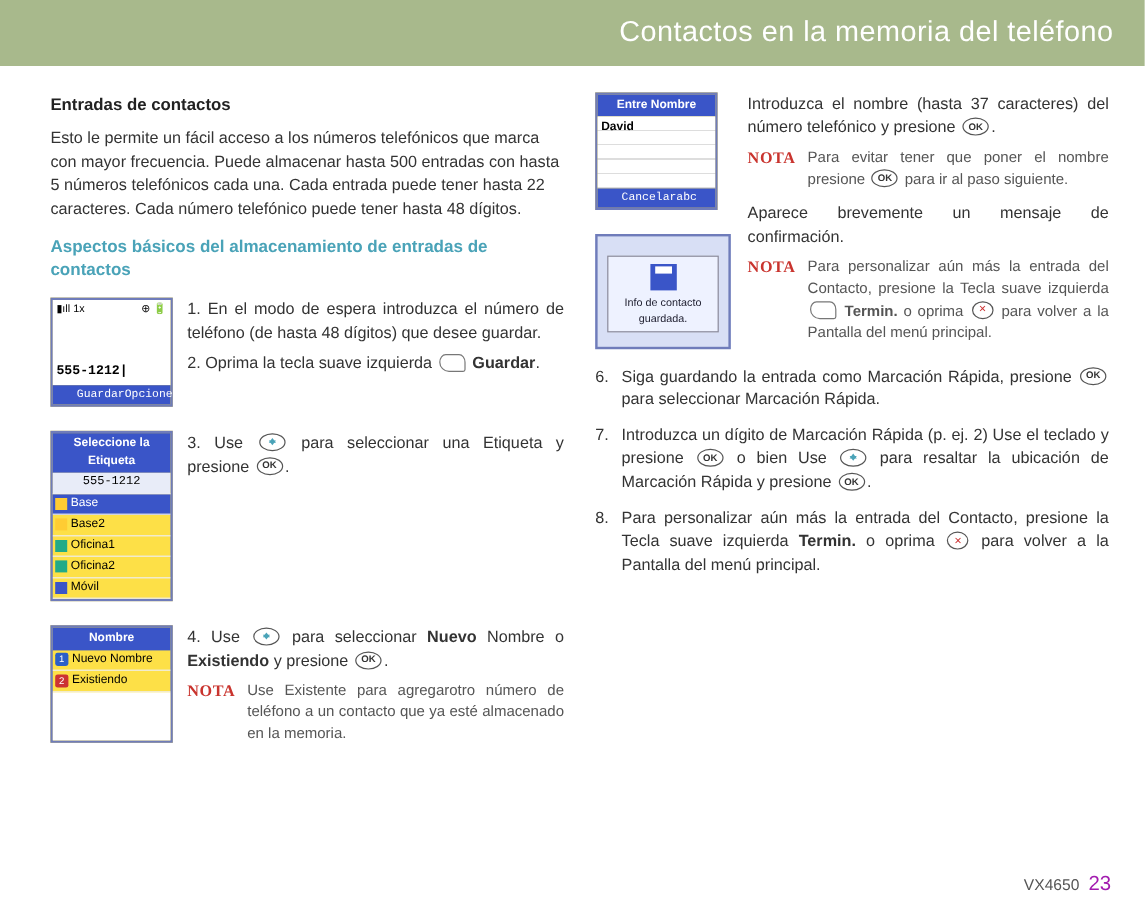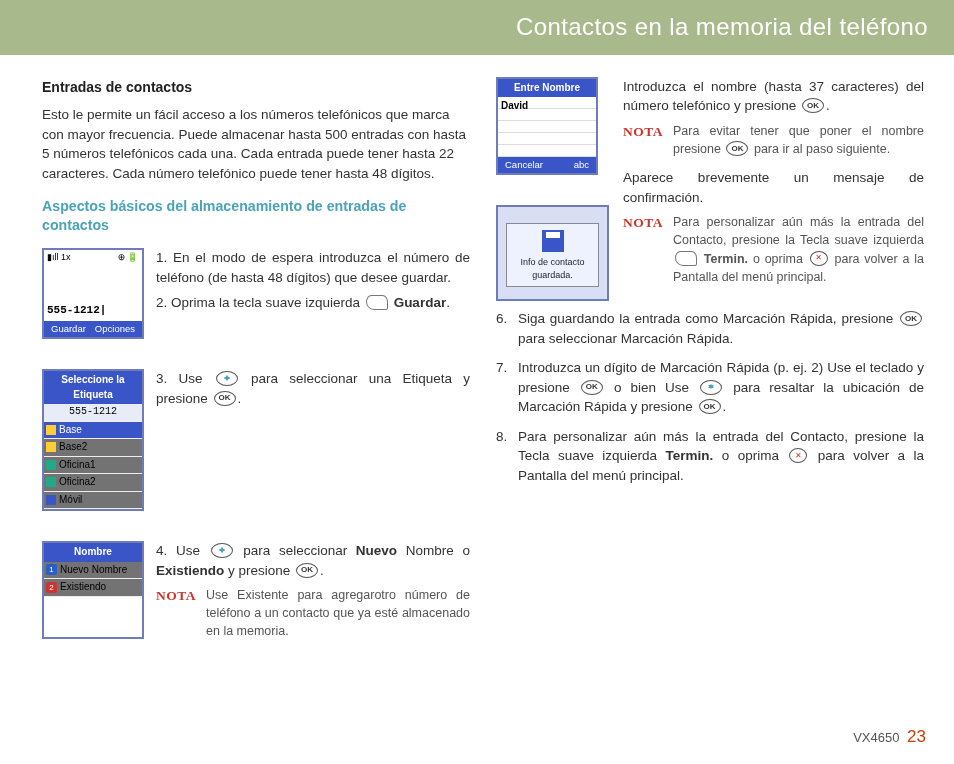--- a/index.html
+++ b/index.html
@@ -39,24 +39,24 @@
     color: #4aa3b8;
     font-weight: bold;
     font-size: 14.2px;
     margin: 6px 0 14px 0;
     line-height: 1.3;
   }
   .row { display: flex; align-items: flex-start; gap: 12px; margin-bottom: 10px; }
   .phone-screen {
     width: 102px;
     border: 2px solid #6f7cba;
-    background: #737373;
+    background: #fde047;
     font-size: 10px;
     flex-shrink: 0;
-    margin-bottom: 20px;
+    margin-bottom: 10px;
   }
   .phone-screen.small { width: 102px; }
   .phone-top {
     background: #fff;
     color: #000;
     font-size: 9px;
     padding: 1px 3px;
     display:flex;
     justify-content: space-between;
   }
@@ -78,22 +78,22 @@
   }
   .phone-body.lined {
     background: repeating-linear-gradient(#fff, #fff 11px, #ddd 11px, #ddd 12px);
   }
   .phone-softkeys {
     background: #3a55c8;
     color: #fff;
     display: flex;
     justify-content: space-between;
     font-size: 9.5px;
-    padding: 1px 7px;
-    font-family: Liberation Sans, sans-serif;
+    padding: 1px 20px;
+    font-family: Liberation Mono, monospace;
   }
   .label-list { font-size: 10px; color: #000; }
   .label-list .lrow { display:flex; align-items:center; gap:3px; padding:1px 2px; border-bottom:1px solid #eee;}
   .lrow.sel { background:#3a55c8; color:#fff; }
   .lico { width:10px; height:10px; background:#3a55c8; display:inline-block; }
   .lico.green { background:#2a8; }
   .step-block { flex: 1; }
   .step { margin-bottom: 6px; text-align: justify; }
   .bold { font-weight: bold; }
   .rounded-key {
@@ -195,21 +195,21 @@
   .disk::after{content:"";position:absolute;left:4px;top:2px;width:14px;height:6px;background:#fff;}
   ol.cont { list-style: none; padding-left: 22px; }
   ol.cont li { position: relative; margin-bottom: 10px; text-align: justify; }
   ol.cont li .num { position:absolute; left:-22px; }
   .footer {
     position:absolute;
     bottom:14px; right:28px;
     font-size:13px;
     color:#555;
   }
-  .footer .pg { font-size:17px; color:#c2410c; margin-left:4px;}
+  .footer .pg { font-size:17px; color:#a21caf; margin-left:4px;}
   
   .sq{display:inline-block;width:11px;height:11px;line-height:11px;text-align:center;font-size:8px;color:#fff;border-radius:2px;}
   .sq.b1{background:#2b5fc8;}
   .sq.r2{background:#c33;}
 </style>
 </head>
 <body>
 
 <div class="header-bar">
   <span>Contactos en la memoria del teléfono</span>

